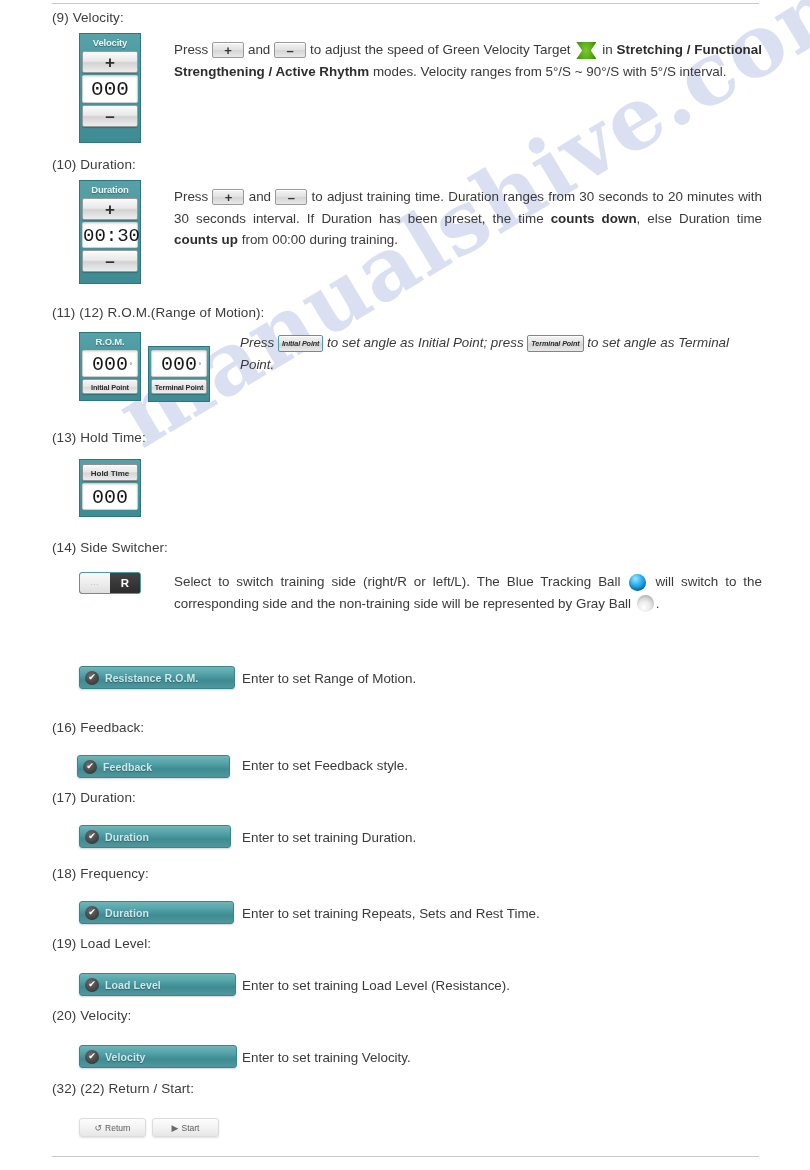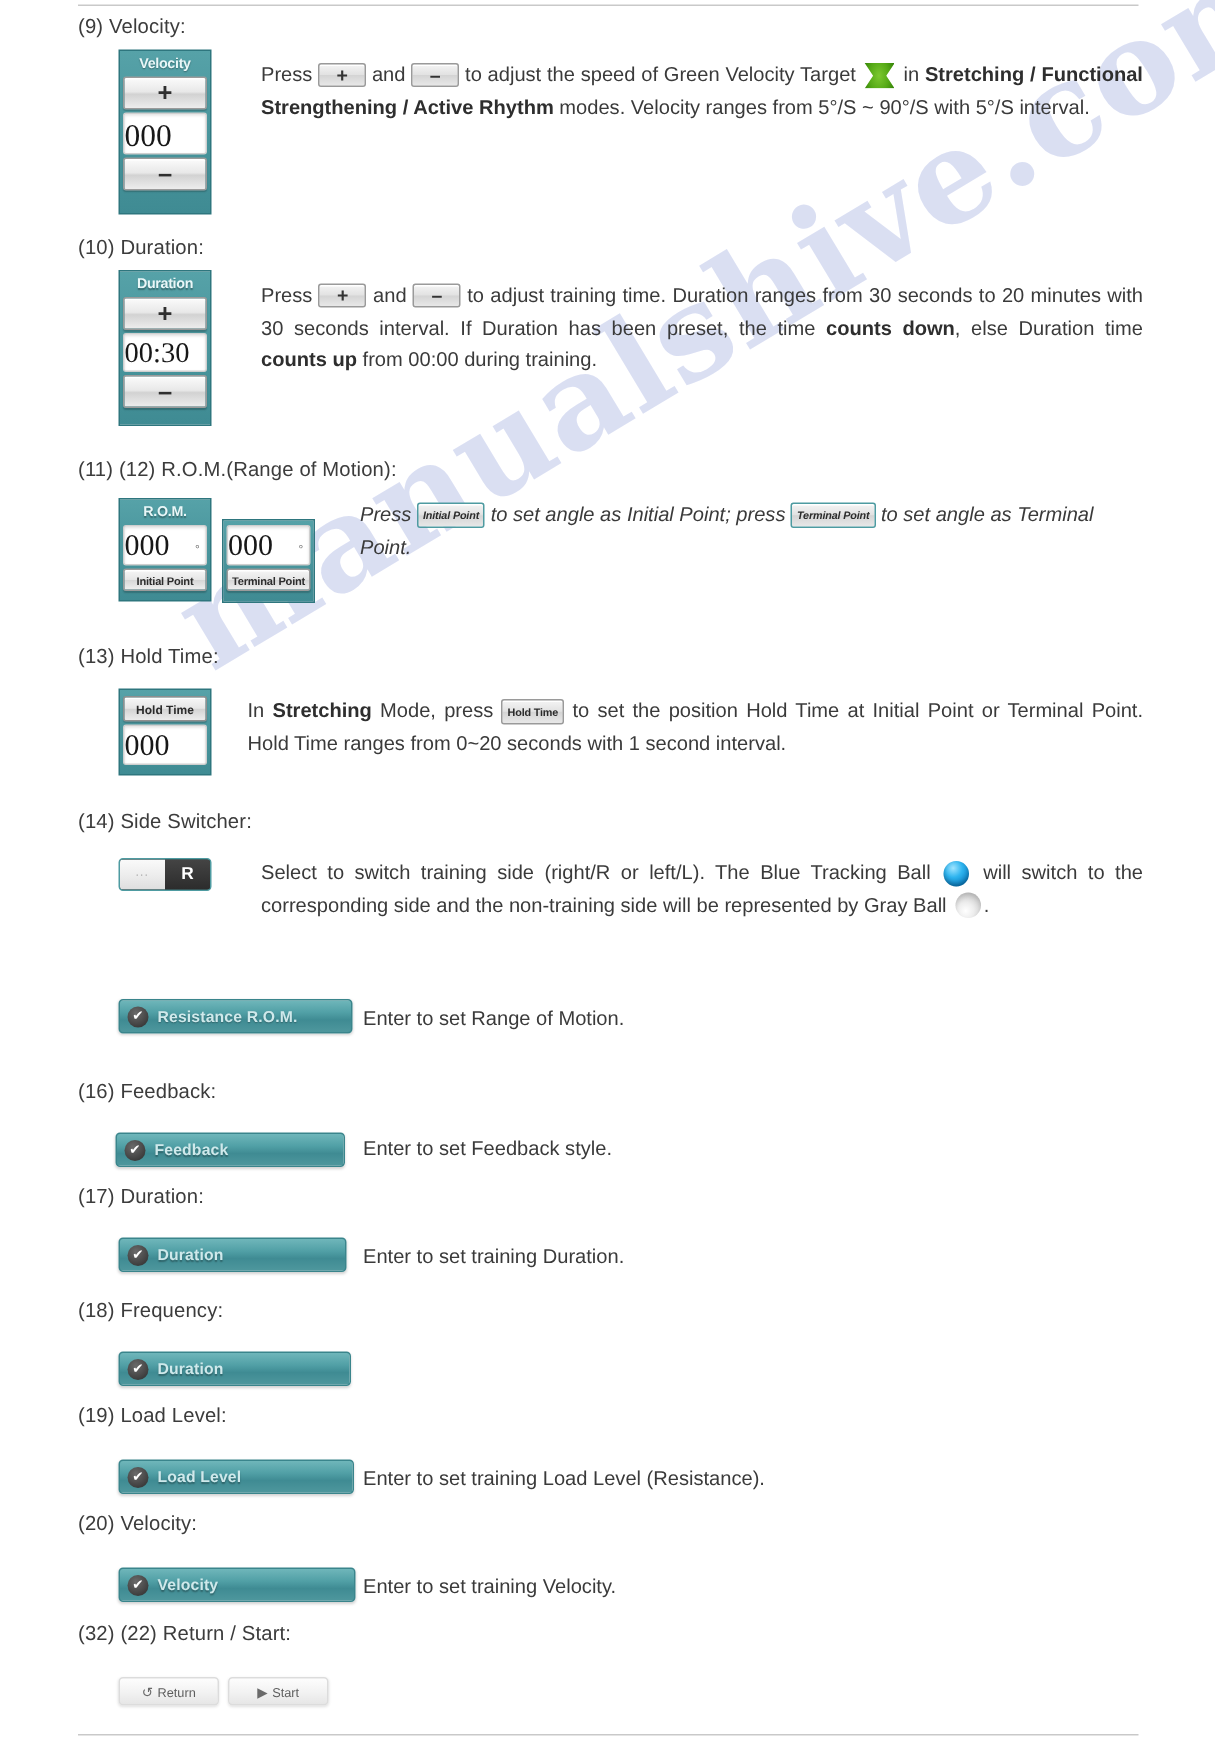--- a/index.html
+++ b/index.html
@@ -188,22 +188,22 @@
     font-size: 17px;
     font-weight: bold;
     color: #2f2f2f;
     line-height: 1;
   }
   .numfield {
     background: #ffffff;
     border: 1px solid #cfcfcf;
     border-radius: 2px;
     box-shadow: inset 0 1px 2px rgba(0,0,0,.12);
-    text-align: left;
-    font-family: Liberation Serif, serif;
+    text-align: center;
+    font-family: Liberation Mono, monospace;
     color: #171717;
     position: relative;
     box-sizing: border-box;
     margin: 2px 0;
   }
   .numfield .val {
     display: block;
     line-height: 1;
   }
   .numfield .deg {
@@ -401,21 +401,20 @@
 
   <div class="section" style="top:430px;">
     <div class="sec-title">(13)  Hold Time:</div>
     <div class="sec-body" style="height:80px;">
       <div class="teal-box" style="left:27px; top:14px; width:62px; height:58px;">
         <div class="holdbtn">Hold Time</div>
         <div class="numfield" style="height:27px; line-height:27px; font-size:20px;">
           <span class="val" style="line-height:27px;">000</span>
         </div>
       </div>
-      <div class="para" style="position:absolute; left:113px; top:18px; width:597px;">In <b>Stretching</b> Mode, press <span class="chip chip-lbl">Hold Time</span> to set the position Hold Time at Initial Point or Terminal Point. Hold Time ranges from 0~20 seconds with 1 second interval.</div>
     </div>
   </div>
 
   <div class="section" style="top:540px;">
     <div class="sec-title">(14)  Side Switcher:</div>
     <div class="sec-body" style="height:95px;">
       <div class="side-switch" style="left:27px; top:17px;">
         <div class="half-l">∙∙∙</div>
         <div class="half-r">R</div>
       </div>
@@ -455,20 +454,21 @@
     </div>
   </div>
 
   <div class="section" style="top:866px;">
     <div class="sec-title">(18)  Frequency:</div>
     <div class="sec-body" style="height:50px;">
       <div class="menu-bar" style="left:27px; top:20px; width:155px;">
         <div class="check">✔</div>
         <div class="mlabel">Duration</div>
       </div>
+      <div class="para nojust" style="position:absolute; left:190px; top:22px; width:520px;">Enter to set training Repeats, Sets and Rest Time.</div>
     </div>
   </div>
 
   <div class="section" style="top:936px;">
     <div class="sec-title">(19)  Load Level:</div>
     <div class="sec-body" style="height:50px;">
       <div class="menu-bar" style="left:27px; top:22px; width:157px;">
         <div class="check">✔</div>
         <div class="mlabel">Load Level</div>
       </div>

